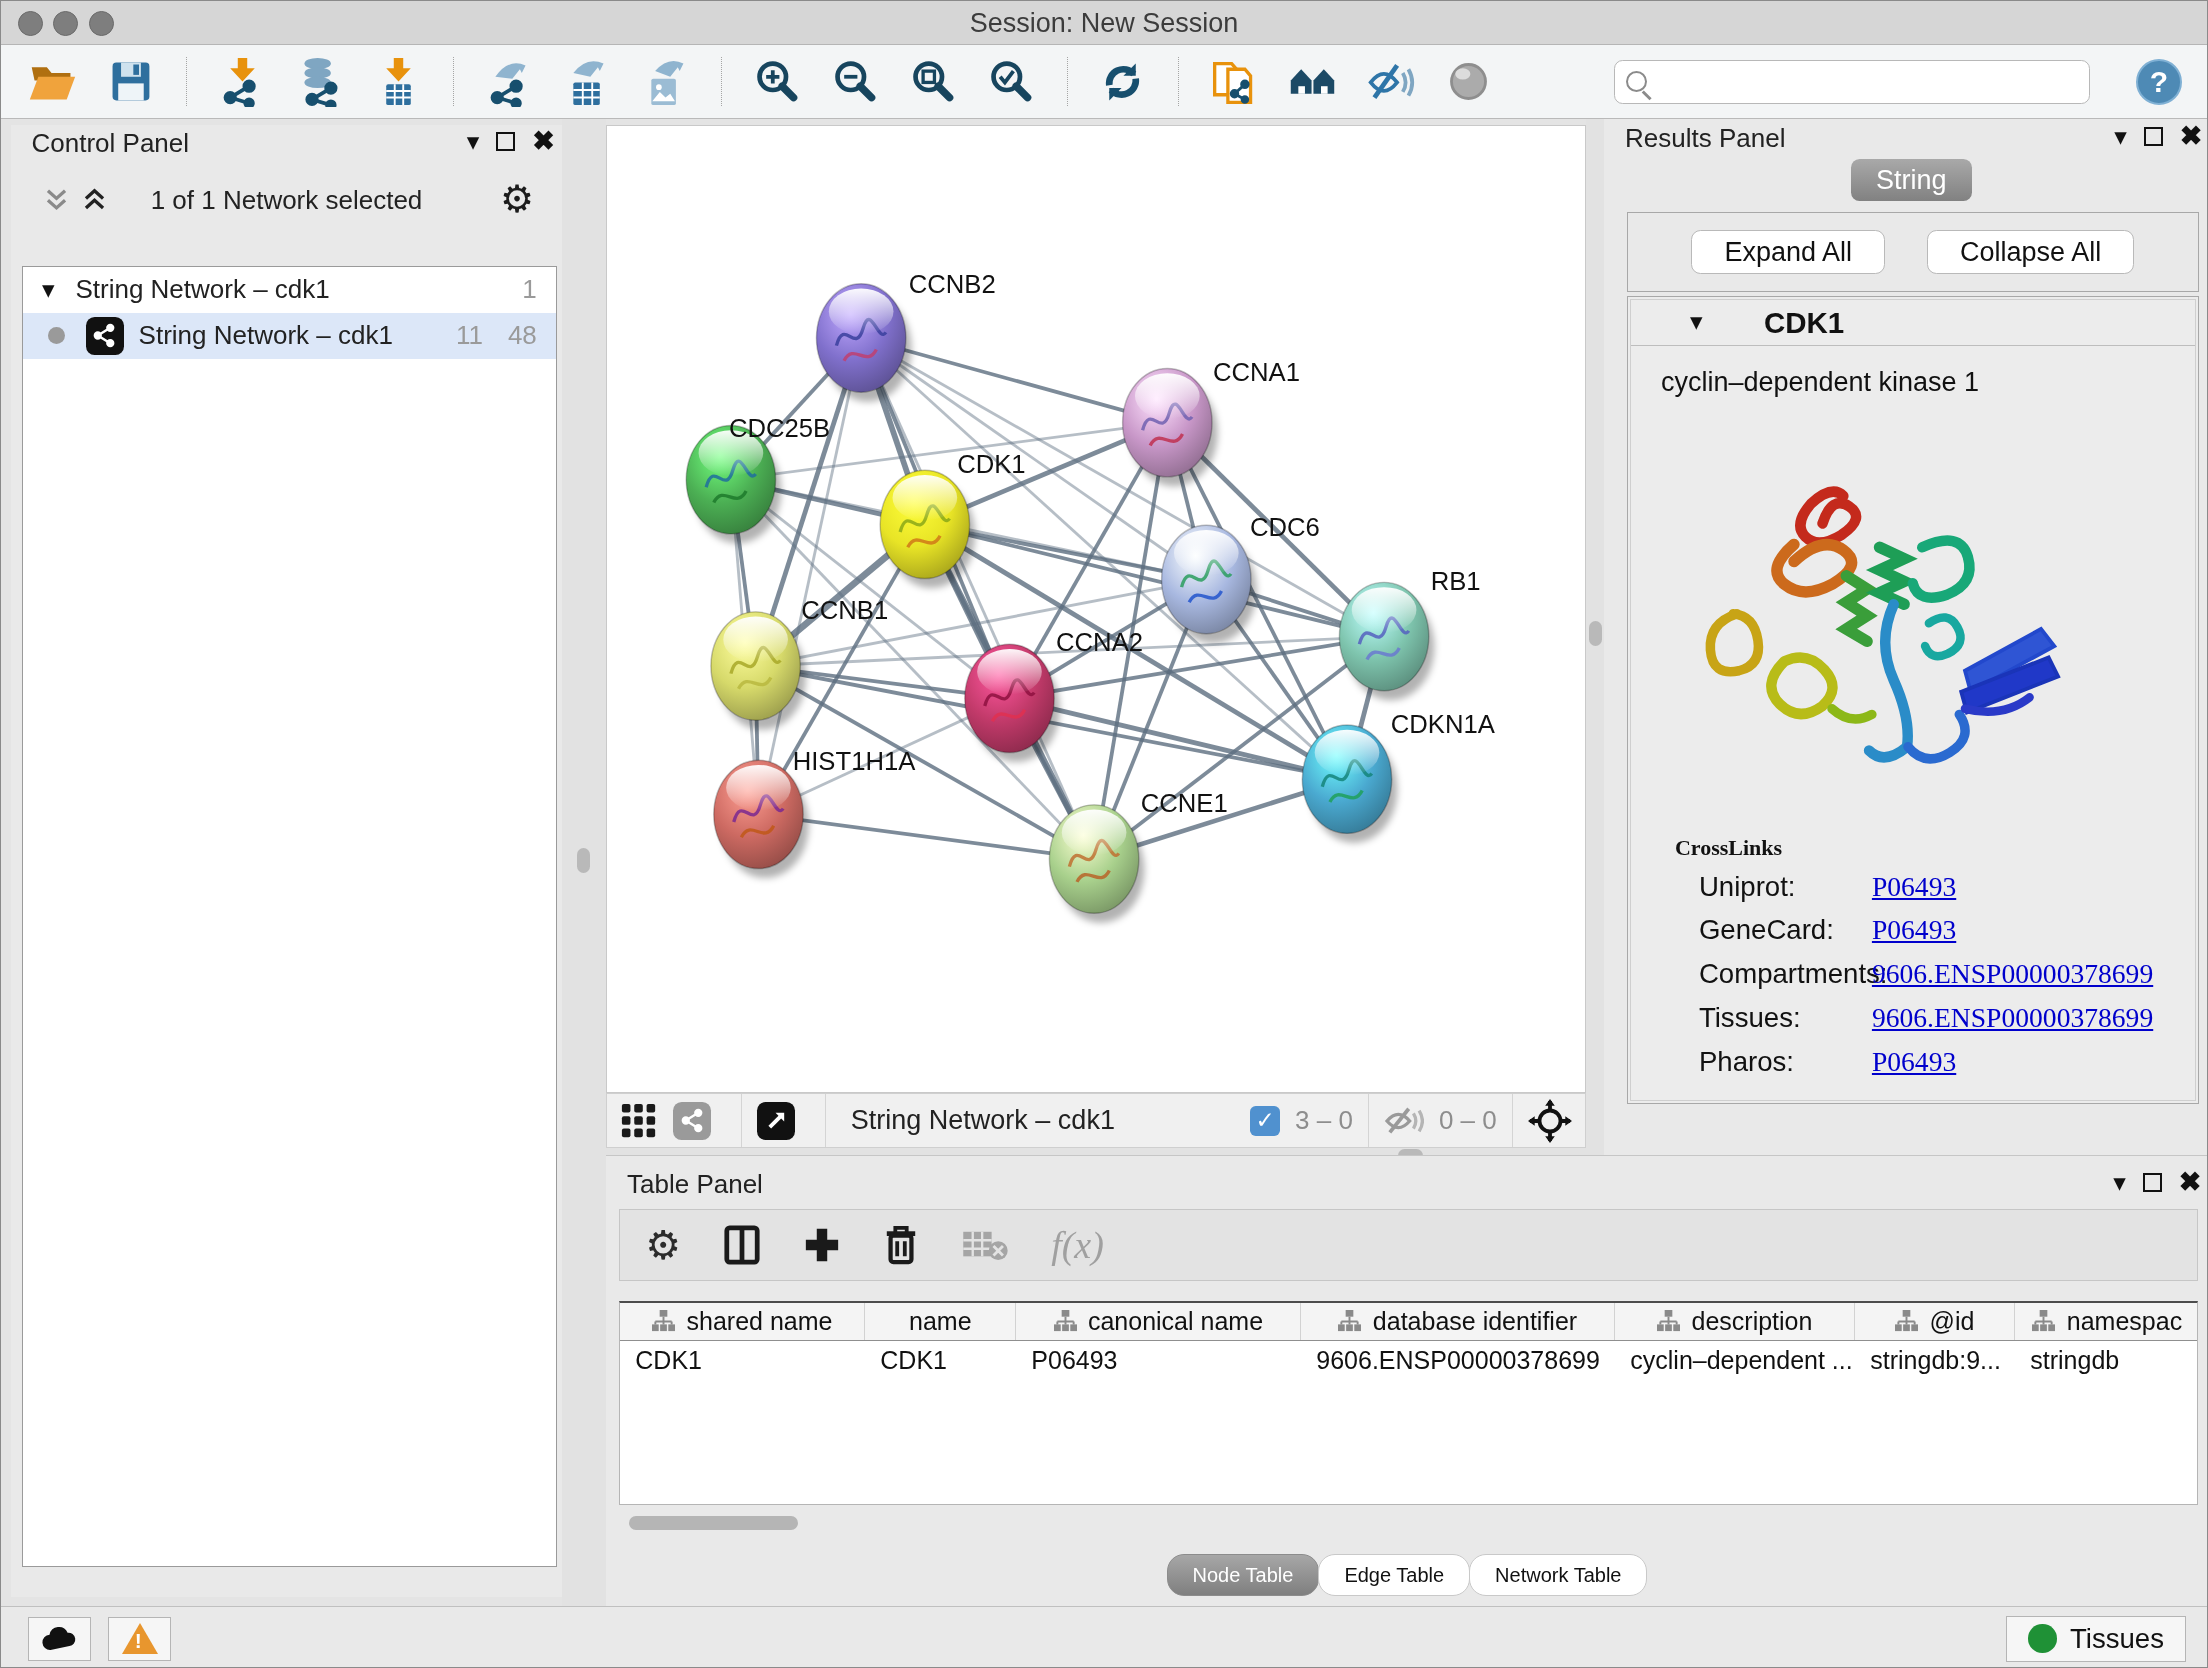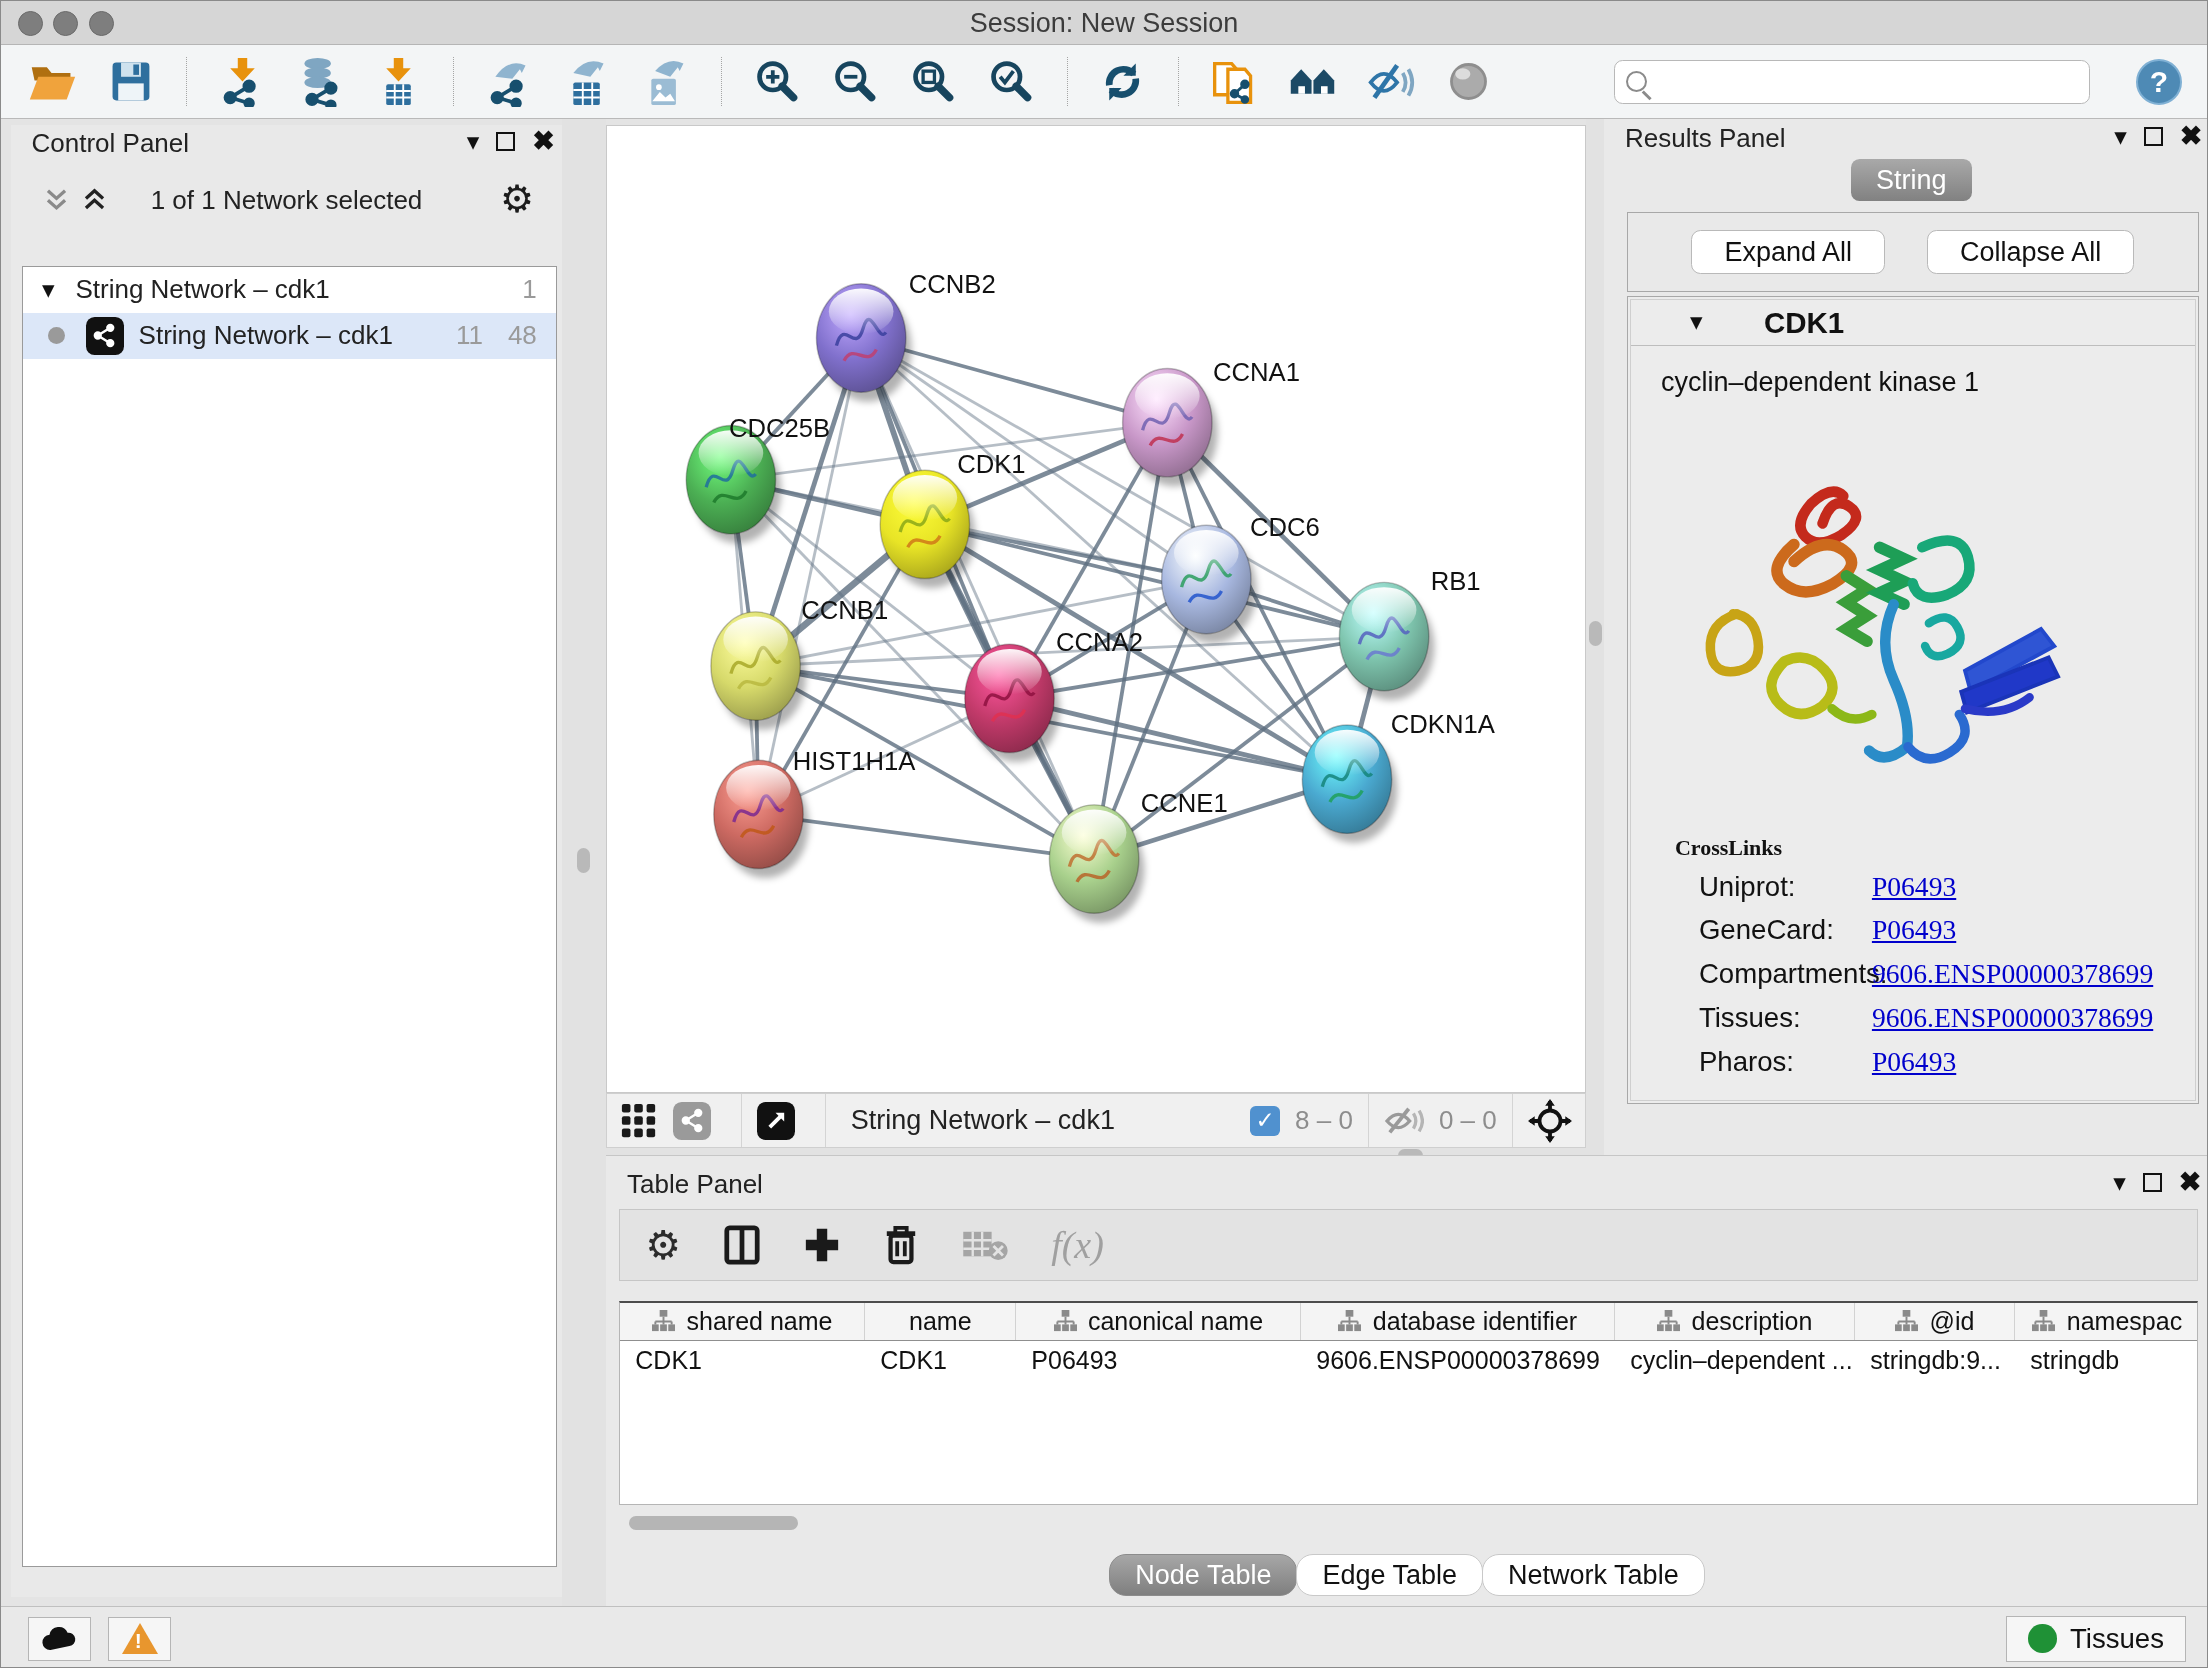--- a/index.html
+++ b/index.html
@@ -96,21 +96,21 @@
               border:1px solid #c6c6c6;display:flex;align-items:center;padding:0 25px;gap:42px;}
   #tp-table{position:absolute;left:13.3px;right:11.4px;top:145px;height:204px;background:#fff;
             border:1px solid #b5b5b5;border-top:2.9px solid #4c4c4c;overflow:hidden;}
   .thead{display:flex;height:38px;background:#f4f4f4;border-bottom:1.9px solid #8f8f8f;}
   .th{display:flex;align-items:center;justify-content:center;gap:11.4px;font-size:25px;color:#111;
       border-right:1px solid #d2d2d2;flex:0 0 auto;}
   .trow{display:flex;height:40px;}
   .td{font-size:25px;color:#111;padding:4.8px 0 0 15px;flex:0 0 auto;white-space:nowrap;overflow:hidden;}
   #tp-scroll{position:absolute;left:23px;top:360px;width:169px;height:14.3px;border-radius:7.6px;background:#b5b5b5;}
   #tp-tabs{position:absolute;left:0;right:0;top:398px;display:flex;justify-content:center;}
-  #tp-tabs .tab{height:42px;font-size:27px;border-radius:17px;}
+  #tp-tabs .tab{height:42px;font-size:20px;border-radius:17px;}
   
   #statusbar{position:absolute;left:0;bottom:0;width:100%;height:61px;background:#e9e9e9;
              border-top:1px solid #c0c0c0;}
   .sb-btn{position:absolute;top:9.5px;width:63px;height:44px;background:#f6f6f6;border:1.9px solid #b5b5b5;
           display:flex;align-items:center;justify-content:center;}
   #memory-btn{position:absolute;right:21px;top:8.6px;height:46px;padding:0 21px;background:#f6f6f6;
               border:1.9px solid #b5b5b5;display:flex;align-items:center;gap:13.3px;font-size:27.6px;color:#111;}
   #memory-dot{width:28.5px;height:28.5px;border-radius:50%;background:#1f9136;}
   .warn-tri{width:0;height:0;border-left:18px solid transparent;border-right:18px solid transparent;
             border-bottom:31px solid #e8962e;position:relative;}
@@ -595,21 +595,21 @@
       <span class="nt-sep"></span>
       <span class="string-chip">
         <svg width="25" height="25" viewBox="0 0 26 26">
             <path d="M6 20L17 9" stroke="#fff" stroke-width="4"></path>
             <path d="M12 5h9v9z" fill="#fff"></path>
           </svg>
         </span>
       <span class="nt-sep"></span>
       <span id="net-name">String Network – cdk1</span>
       <span style="margin-left:auto" class="checkbox">✓</span>
-      <span class="counter">8 – 0</span>
+      <span class="counter">3 – 0</span>
       <span class="nt-sep"></span>
       <span>
         <svg width="40" height="34" viewBox="0 0 42 36">
             <path d="M3 18q12-14 24 0q-12 14-24 0z" stroke="#9a9a9a" stroke-width="3.5" fill="none"></path>
             <path d="M6 30L26 5" stroke="#9a9a9a" stroke-width="4"></path>
             <path d="M31 10q5 8 0 16M37 7q7 11 0 22" stroke="#b5b5b5" stroke-width="3.5" fill="none"></path>
           </svg>
         </span>
       <span class="counter">0 – 0</span>
       <span class="nt-sep"></span>

